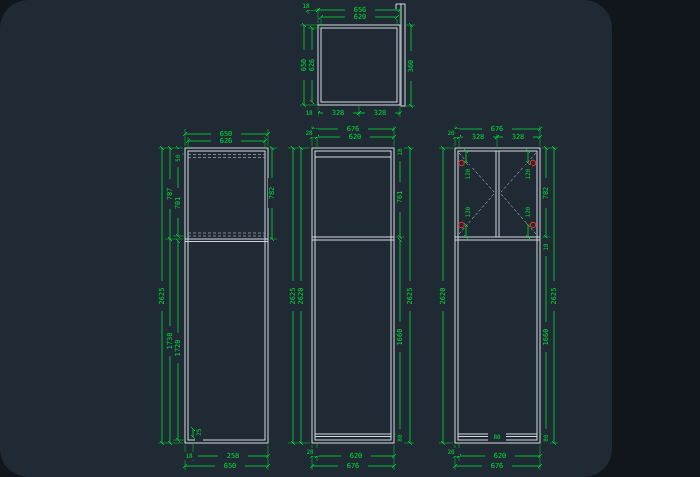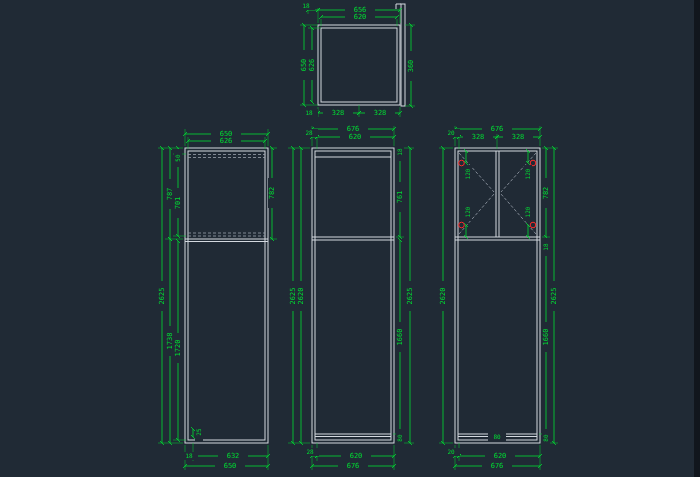--- a/index.html
+++ b/index.html
@@ -1,17 +1,17 @@
 <!DOCTYPE html>
 <html><head>
 <meta charset="utf-8">
 <style>
   html,body{margin:0;padding:0;background:#11161d;}
-  #stage{position:relative;width:694px;height:477px;background:#202a35;overflow:hidden;
-         font-family:"DejaVu Sans Mono",monospace;}
+  #stage{position:relative;width:612px;height:477px;background:#202a35;overflow:hidden;
+         font-family:"DejaVu Sans Mono",monospace;border-radius:28px;}
   svg{position:absolute;left:0;top:0;}
   .o{stroke:#d4d9e0;stroke-width:1;fill:none;}
   .h{stroke:#9aa2ad;stroke-width:0.8;fill:none;stroke-dasharray:3,2;}
   .d{stroke:#00dd33;stroke-width:0.8;fill:none;marker-start:url(#tk);marker-end:url(#tk);}
   .e{stroke:#00cc2f;stroke-width:0.6;opacity:0.9;}
   .r{stroke:#ff2b2b;stroke-width:1;fill:none;}
   .lab{position:absolute;font-size:7px;color:#00dd33;background:#202a35;text-align:center;
        width:30px;height:8px;line-height:8px;z-index:5;}
   .v{transform:rotate(-90deg);}
   .sm{font-size:6px;width:18px;}
@@ -207,21 +207,21 @@
 <div class="lab" style="left:211px;top:137px">626</div>
 <div class="lab v sm" style="left:169px;top:154px">50</div>
 <div class="lab v" style="left:155px;top:190px">787</div>
 <div class="lab v" style="left:163px;top:199px">701</div>
 <div class="lab v" style="left:147px;top:292px">2625</div>
 <div class="lab v" style="left:155px;top:337px">1738</div>
 <div class="lab v" style="left:163px;top:344px">1720</div>
 <div class="lab v" style="left:257px;top:189px">782</div>
 <div class="lab v sm" style="left:190px;top:428px">25</div>
 <div class="lab sm" style="left:180px;top:452px">18</div>
-<div class="lab" style="left:218px;top:452px">632</div>
+<div class="lab" style="left:218px;top:452px">258</div>
 <div class="lab" style="left:215px;top:462px">650</div>
 
 <div class="lab" style="left:338px;top:125px">676</div>
 <div class="lab sm" style="left:300px;top:129px">28</div>
 <div class="lab" style="left:340px;top:133px">620</div>
 <div class="lab v" style="left:278px;top:292px">2625</div>
 <div class="lab v" style="left:286px;top:292px">2620</div>
 <div class="lab v sm" style="left:391px;top:148px">18</div>
 <div class="lab v" style="left:385px;top:193px">761</div>
 <div class="lab v" style="left:385px;top:333px">1660</div>

